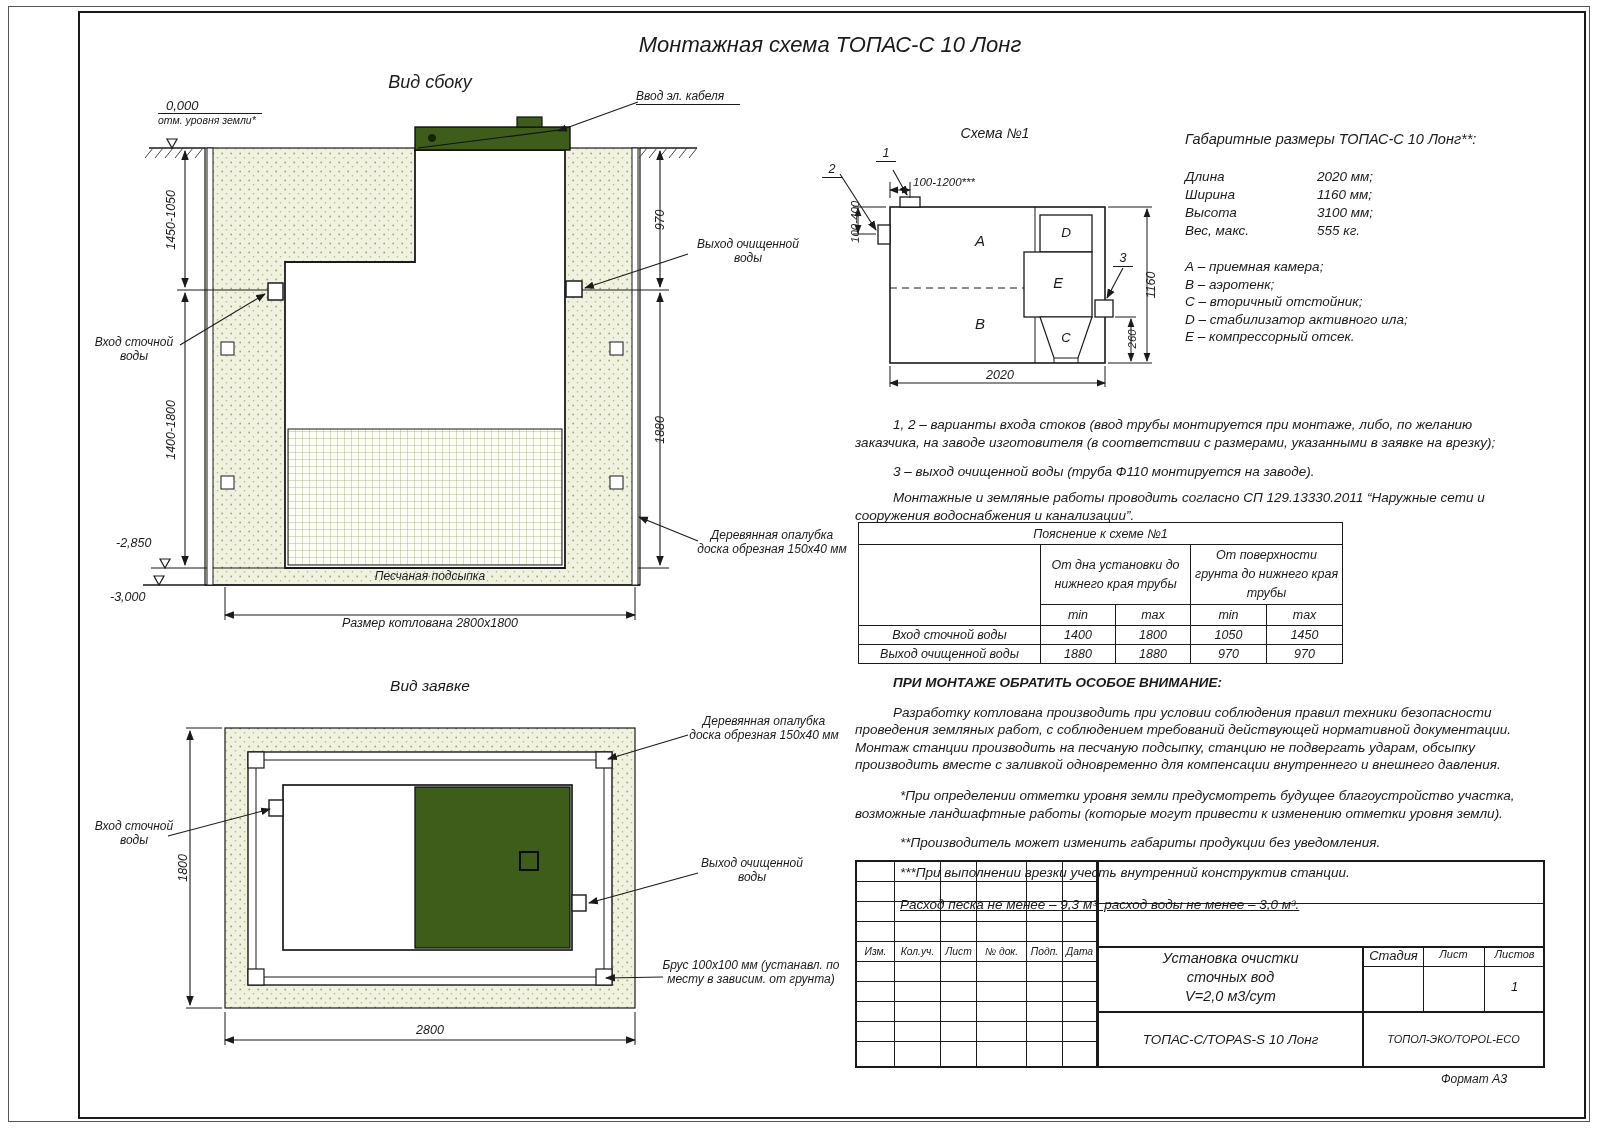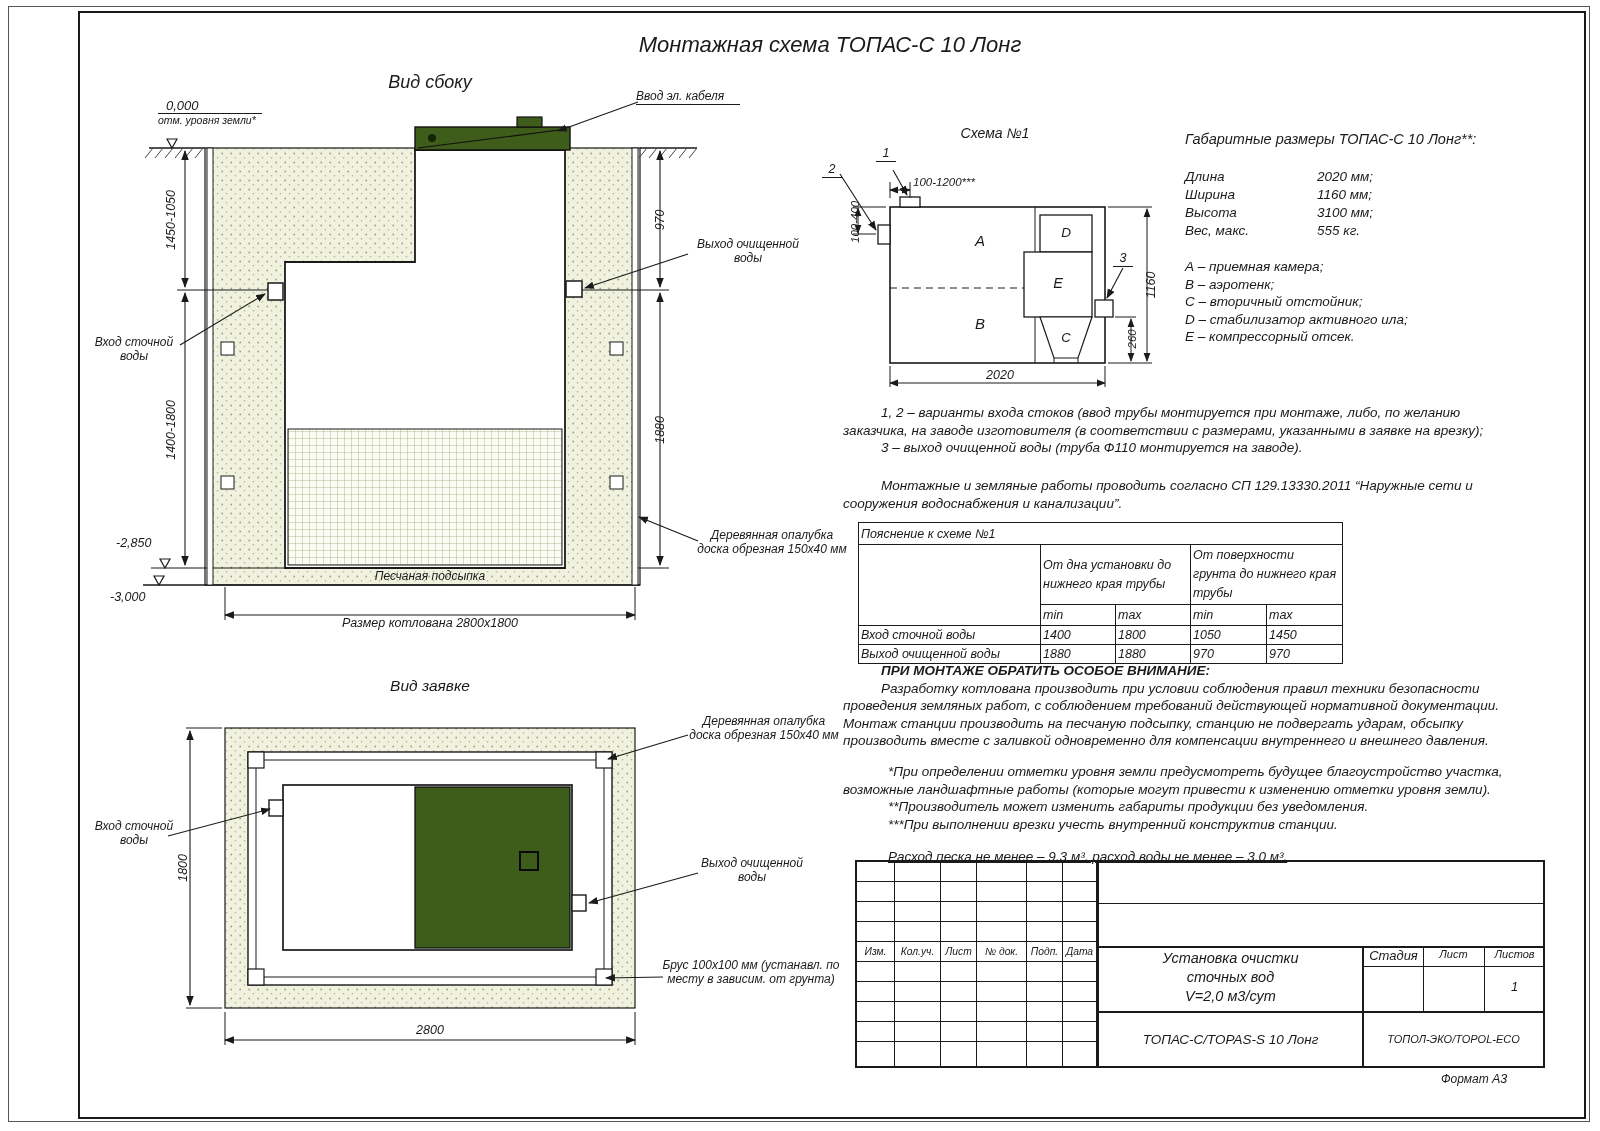--- a/index.html
+++ b/index.html
@@ -8,25 +8,25 @@
   .abs{position:absolute}
   svg.layer{position:absolute;overflow:visible}
   .lb{position:absolute;font-size:12px;line-height:13.8px}
   .dm{font-size:12.5px}
   .sm{font-size:10.5px}
   .ctr{text-align:center}
   .rot{transform:rotate(-90deg)}
   .nw{white-space:nowrap}
   .shelf{border-bottom:1.2px solid #1a1a1a}
   .para{position:absolute;font-size:13.5px;line-height:17.6px}
-  .ind p,.para p{margin:0}
+  .ind p,.para p{margin:12px}
   .ti38{text-indent:38px}
   .ti45{text-indent:45px}
   .exp{border-collapse:collapse;table-layout:fixed;background:#fff}
-  .exp td{border:1px solid #1a1a1a;padding:1px 2px;font-size:12.5px;font-style:italic}
+  .exp td{border:1px solid #1a1a1a;text-align:center;padding:1px 2px;font-size:12.5px;font-style:italic}
   .t-title{font-size:13px;height:19px}
   .t-group{font-size:11.3px;line-height:19px;height:40px}
   .t-mm{font-size:11.5px;height:18px}
   .t-row{height:19px}
   .tbg{border-collapse:collapse;table-layout:fixed}
   .tbg td{border:1px solid #1a1a1a;padding:0;text-align:center;font-size:10.3px;font-style:italic}
   .tbl-line{position:absolute;background:#1a1a1a}
   .dim-row{display:flex;font-size:13.5px;line-height:18px}
   .dim-l{display:inline-block;width:132px}
 </style>

